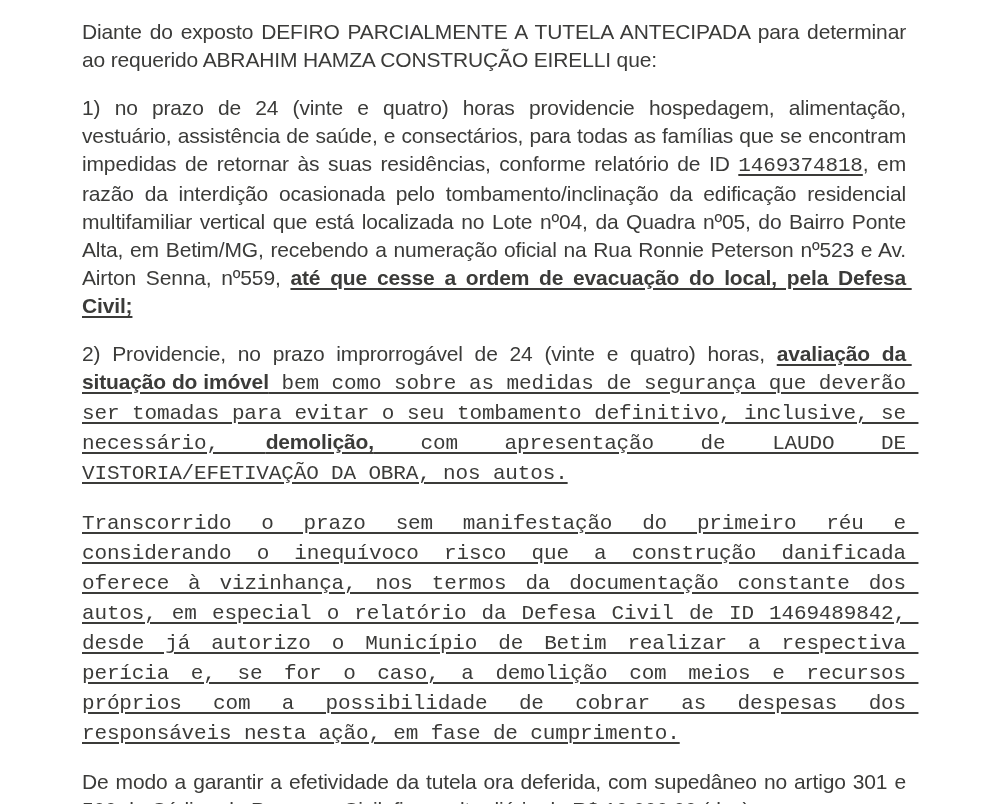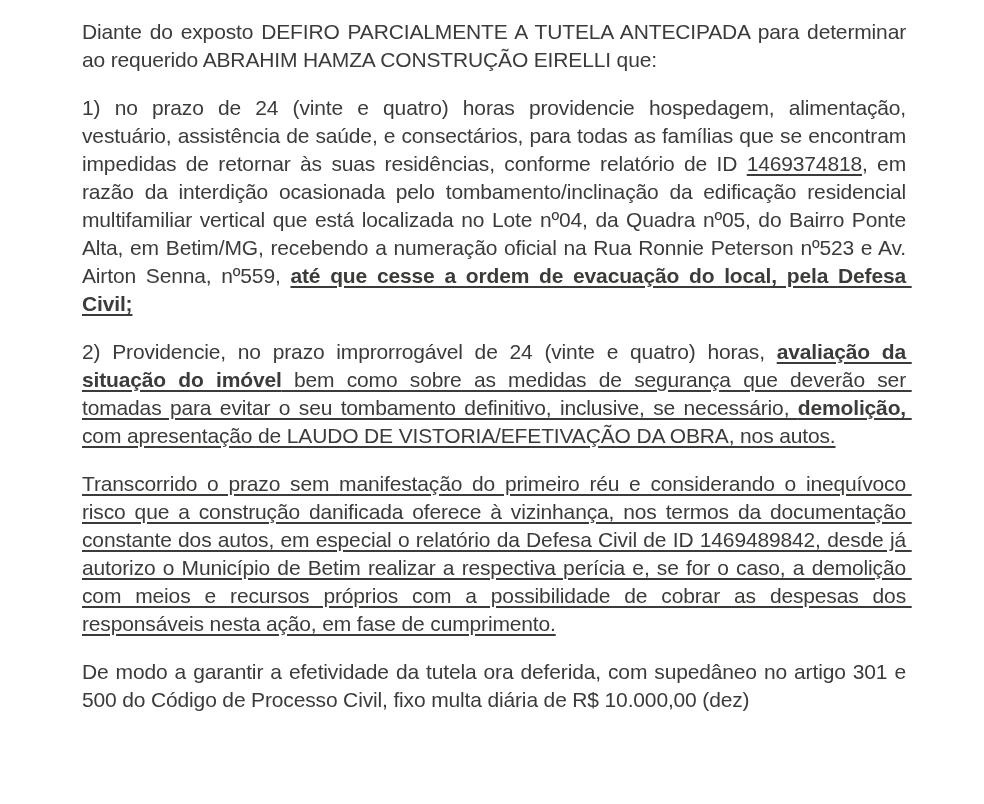--- a/index.html
+++ b/index.html
@@ -44,20 +44,21 @@
   }
 
   .b {
     font-weight: normal;
   }
 
   .u {
     text-decoration: underline;
     text-decoration-thickness: 1.5px;
     text-underline-offset: 2.5px;
+    font-family: Liberation Mono, monospace;
   }
 
   .bu {
     font-weight: bold;
     text-decoration: underline;
     text-decoration-thickness: 1.5px;
     text-underline-offset: 2.5px;
   }
 </style>
 </head>

